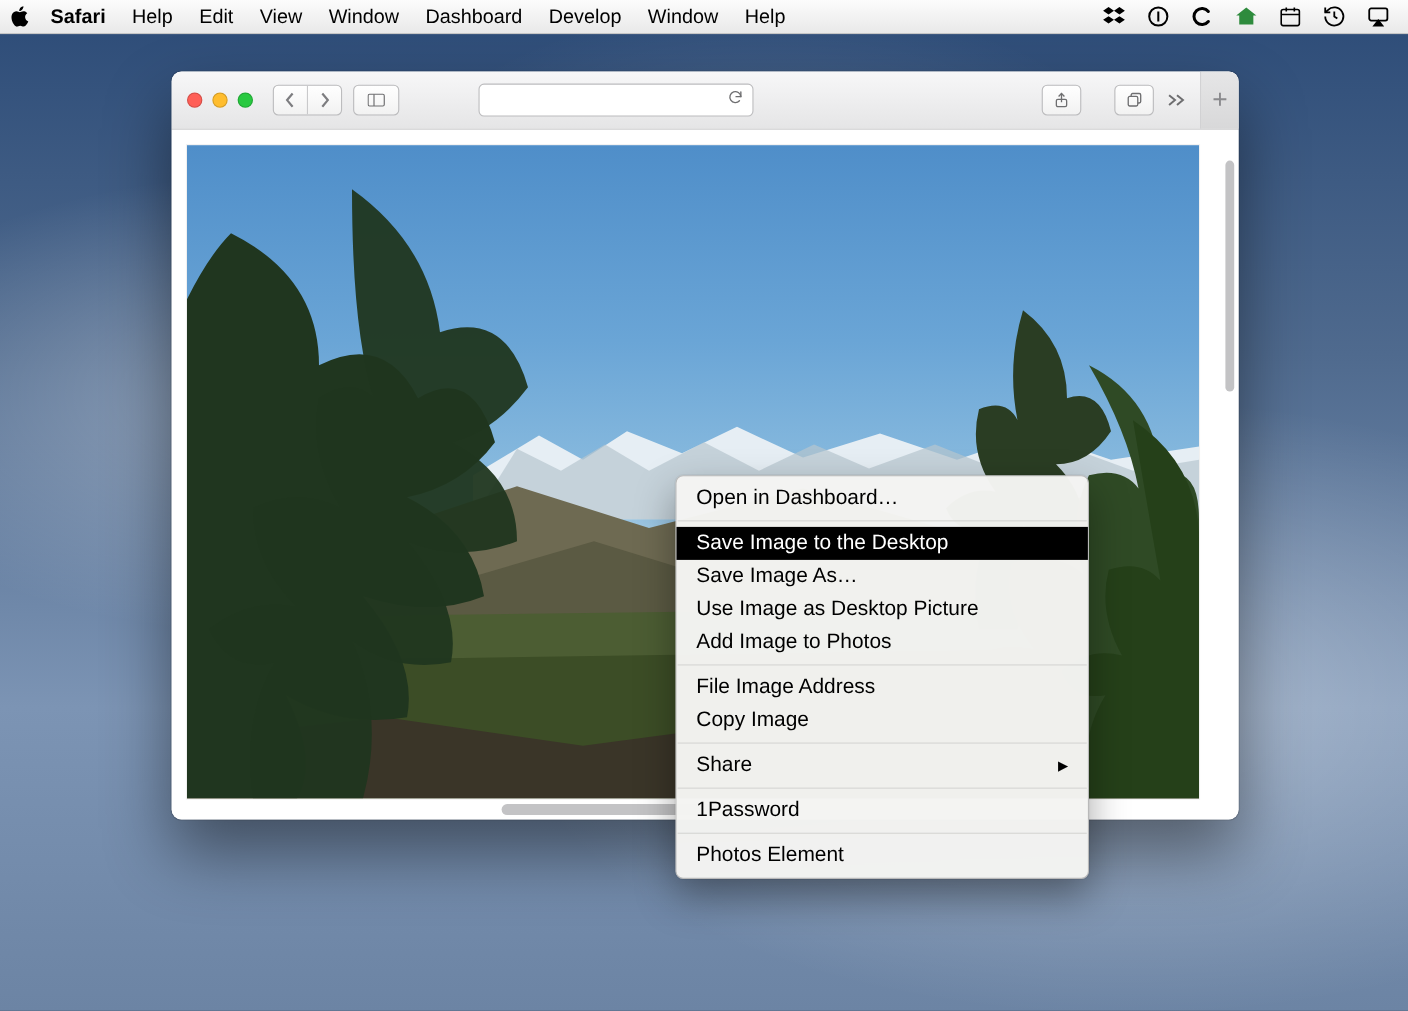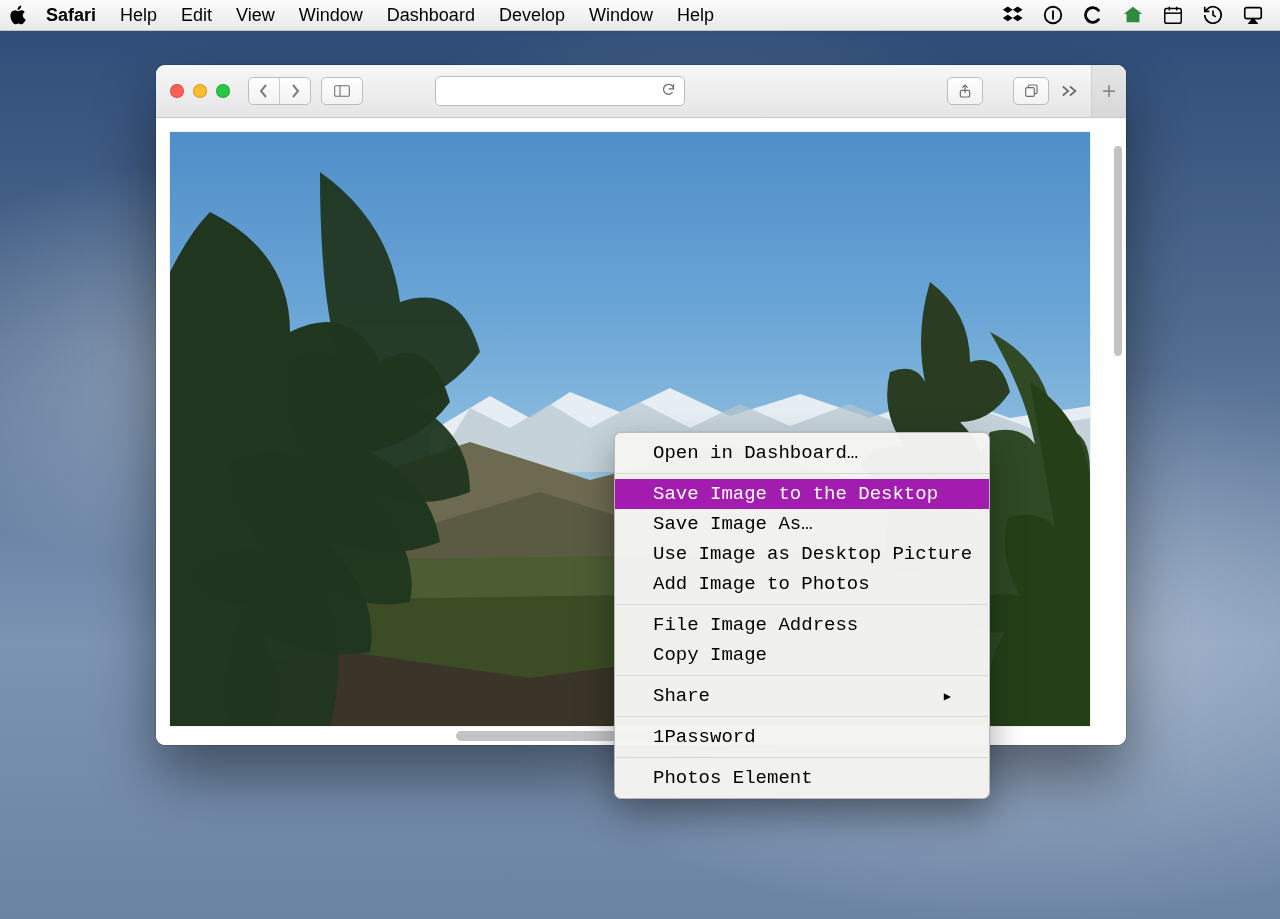--- a/index.html
+++ b/index.html
@@ -209,28 +209,27 @@
     background: rgba(244,244,242,0.98);
     border: 1px solid #b9b9b9;
     border-radius: 7px;
     box-shadow: 0 16px 36px rgba(0,0,0,0.35), 0 0 0 1px rgba(0,0,0,0.04);
     font-size: 19px;
     color: #000;
     padding: 5px 0;
     z-index: 20;
   }
   .ctxmenu .item {
-    padding: 4px 38px;
+    padding: 4px 18px;
     white-space: nowrap;
     display: flex;
     align-items: center;
-    font-family: Liberation Mono, monospace;
   }
   .ctxmenu .item.highlight {
-    background: #a21caf;
+    background: #000000;
     color: #fff;
   }
   .ctxmenu .sep {
     height: 1px;
     background: #d5d5d3;
     margin: 5px 1px;
   }
   .ctxmenu .submenu-arrow {
     margin-left: auto;
     font-size: 12px;

